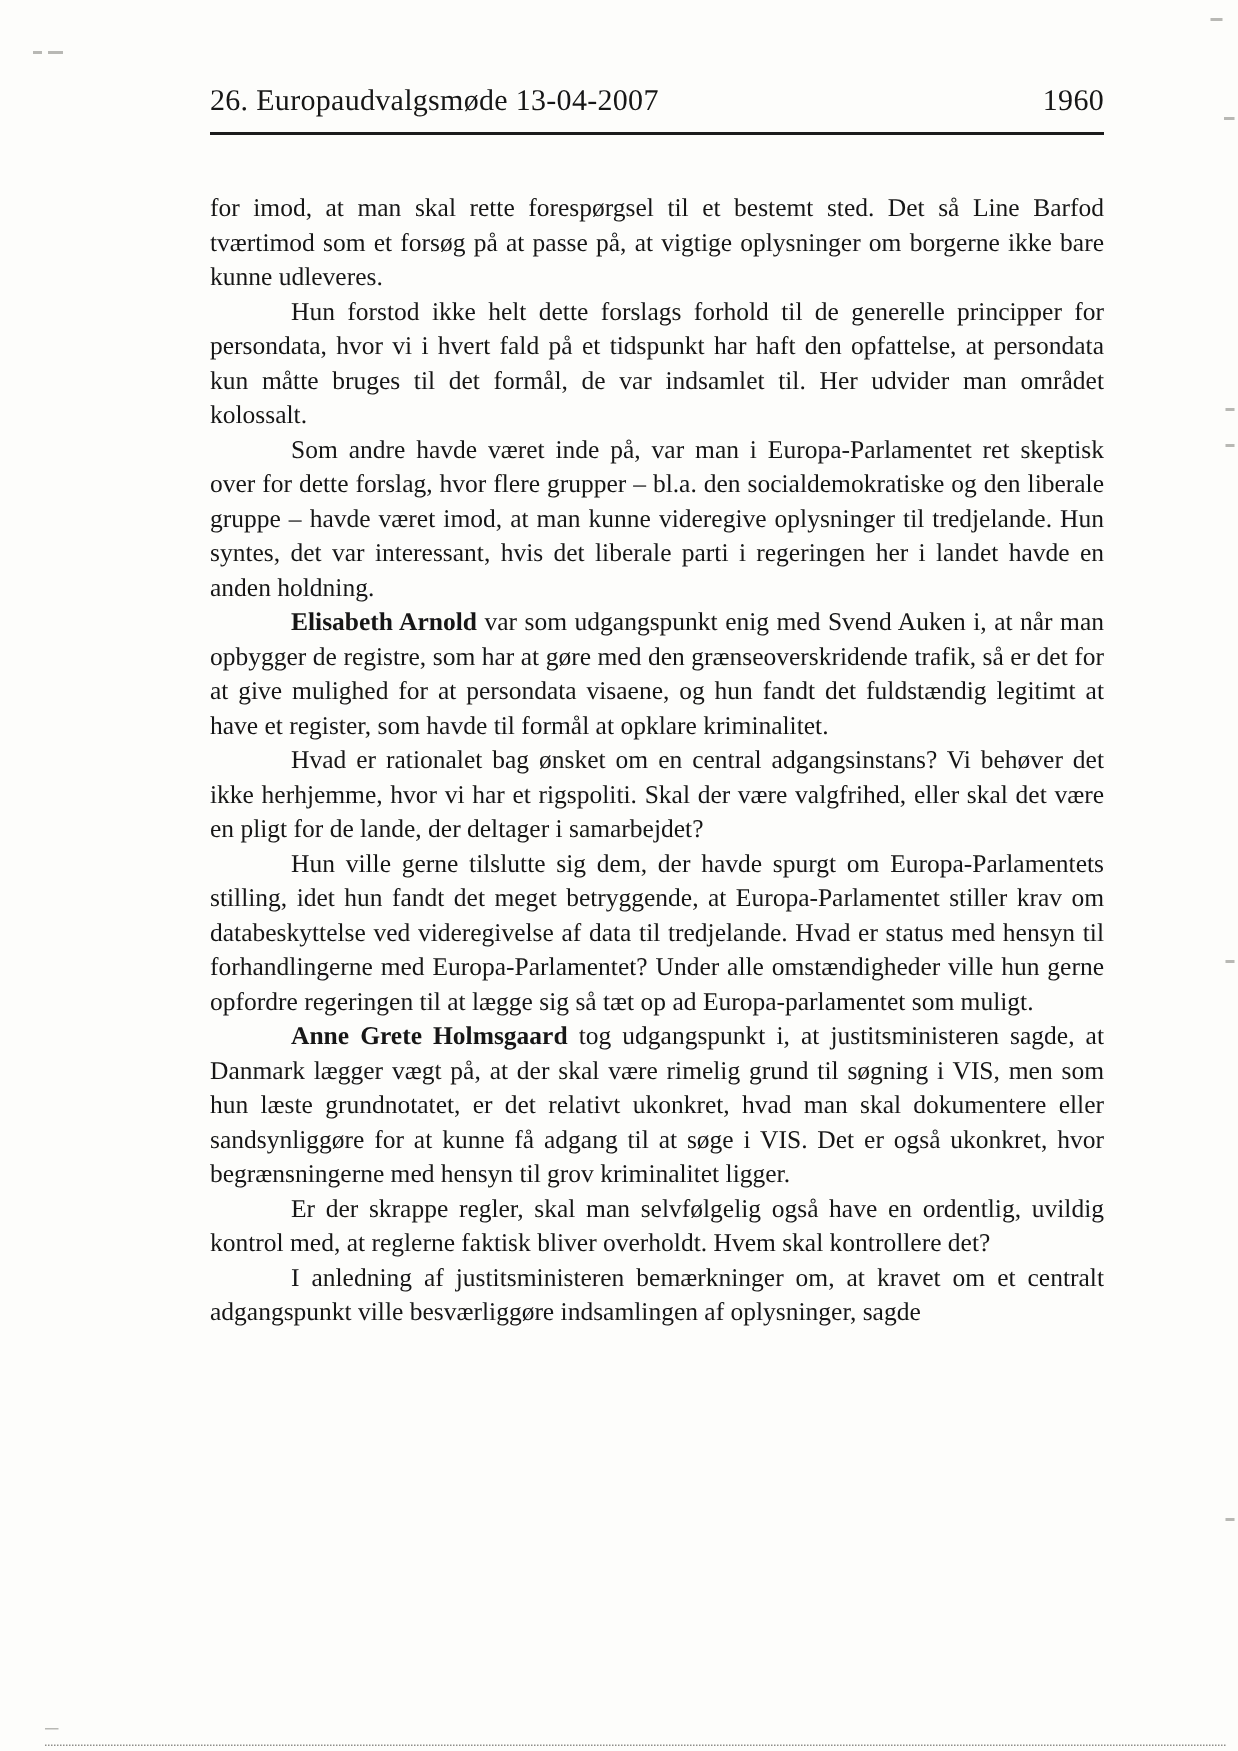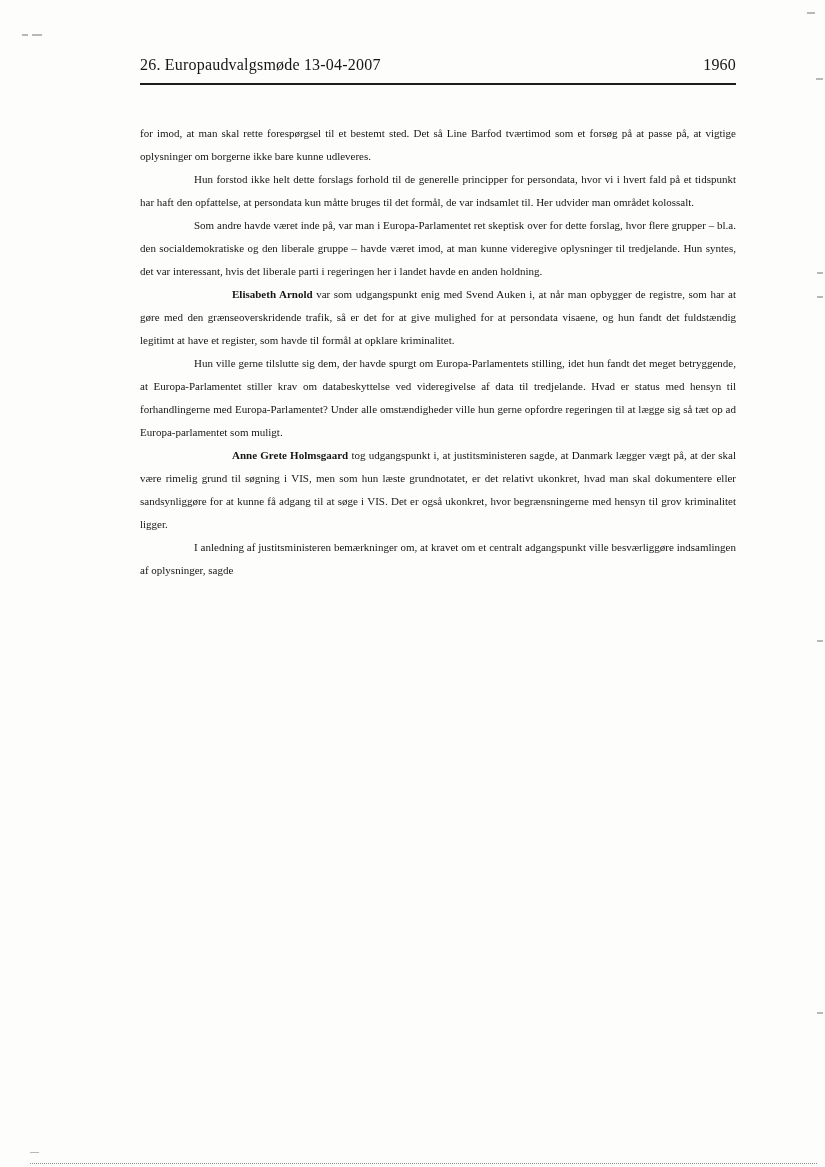--- a/index.html
+++ b/index.html
@@ -17,37 +17,37 @@
   .content {
     position: absolute;
     left: 140px;
     top: 56px;
     width: 596px;
   }
   .header {
     display: flex;
     justify-content: space-between;
     align-items: center;
-    font-size: 16px;
+    font-size: 20px;
     letter-spacing: 0.2px;
   }
   .header-rule {
     margin-top: 9px;
     height: 0;
     border-top: 2.6px solid #1c1c1c;
   }
   .body-text {
     margin-top: 37px;
-    font-size: 11px;
+    font-size: 17px;
     line-height: 23px;
     text-align: justify;
   }
   .para { margin: 0; }
   .para.indent { text-indent: 54px; }
-  .para b { font-weight: bold; margin-left: 38px; }
+  .para b { font-weight: bold; }
 
   
   .artifact { position: absolute; background: #b8b8b4; }
   .artifact-line-bottom {
     position: absolute;
     left: 30px;
     right: 8px;
     bottom: 3px;
     border-top: 1.6px dotted #8f8f8b;
     height: 0;
@@ -64,22 +64,24 @@
       <span>26. Europaudvalgsmøde 13-04-2007</span>
       <span>1960</span>
     </div>
     <div class="header-rule"></div>
 
     <div class="body-text">
       <p class="para"><span>for imod, at man skal rette forespørgsel til et bestemt sted. Det så Line Barfod tværtimod som et forsøg på at passe på, at vigtige oplysninger om borgerne ikke bare kunne udleveres.</span></p>
       <p class="para indent"><span>Hun forstod ikke helt dette forslags forhold til de generelle principper for persondata, hvor vi i hvert fald på et tidspunkt har haft den opfattelse, at persondata kun måtte bruges til det formål, de var indsamlet til. Her udvider man området kolossalt.</span></p>
       <p class="para indent"><span>Som andre havde været inde på, var man i Europa-Parlamentet ret skeptisk over for dette forslag, hvor flere grupper – bl.a. den socialdemokratiske og den liberale gruppe – havde været imod, at man kunne videregive oplysninger til tredjelande. Hun syntes, det var interessant, hvis det liberale parti i regeringen her i landet havde en anden holdning.</span></p>
       <p class="para indent"><b>Elisabeth Arnold</b><span> var som udgangspunkt enig med Svend Auken i, at når man opbygger de registre, som har at gøre med den grænseoverskridende trafik, så er det for at give mulighed for at persondata visaene, og hun fandt det fuldstændig legitimt at have et register, som havde til formål at opklare kriminalitet.</span></p>
+      <p class="para indent"><span>Hvad er rationalet bag ønsket om en central adgangsinstans? Vi behøver det ikke herhjemme, hvor vi har et rigspoliti. Skal der være valgfrihed, eller skal det være en pligt for de lande, der deltager i samarbejdet?</span></p>
       <p class="para indent"><span>Hun ville gerne tilslutte sig dem, der havde spurgt om Europa-Parlamentets stilling, idet hun fandt det meget betryggende, at Europa-Parlamentet stiller krav om databeskyttelse ved videregivelse af data til tredjelande. Hvad er status med hensyn til forhandlingerne med Europa-Parlamentet? Under alle omstændigheder ville hun gerne opfordre regeringen til at lægge sig så tæt op ad Europa-parlamentet som muligt.</span></p>
       <p class="para indent"><b>Anne Grete Holmsgaard</b><span> tog udgangspunkt i, at justitsministeren sagde, at Danmark lægger vægt på, at der skal være rimelig grund til søgning i VIS, men som hun læste grundnotatet, er det relativt ukonkret, hvad man skal dokumentere eller sandsynliggøre for at kunne få adgang til at søge i VIS. Det er også ukonkret, hvor begrænsningerne med hensyn til grov kriminalitet ligger.</span></p>
+      <p class="para indent"><span>Er der skrappe regler, skal man selvfølgelig også have en ordentlig, uvildig kontrol med, at reglerne faktisk bliver overholdt. Hvem skal kontrollere det?</span></p>
       <p class="para indent"><span>I anledning af justitsministeren bemærkninger om, at kravet om et centralt adgangspunkt ville besværliggøre indsamlingen af oplysninger, sagde</span></p>
     </div>
 
   </div>
 
   <div class="artifact" style="left:22px; top:34px; width:6px; height:1.5px;"></div>
   <div class="artifact" style="left:32px; top:34px; width:10px; height:1.5px;"></div>
   <div class="artifact" style="right:10px; top:12px; width:8px; height:1.5px;"></div>
   <div class="artifact" style="right:2px; top:78px; width:7px; height:2px;"></div>
   <div class="artifact" style="right:2px; top:272px; width:6px; height:2px;"></div>

